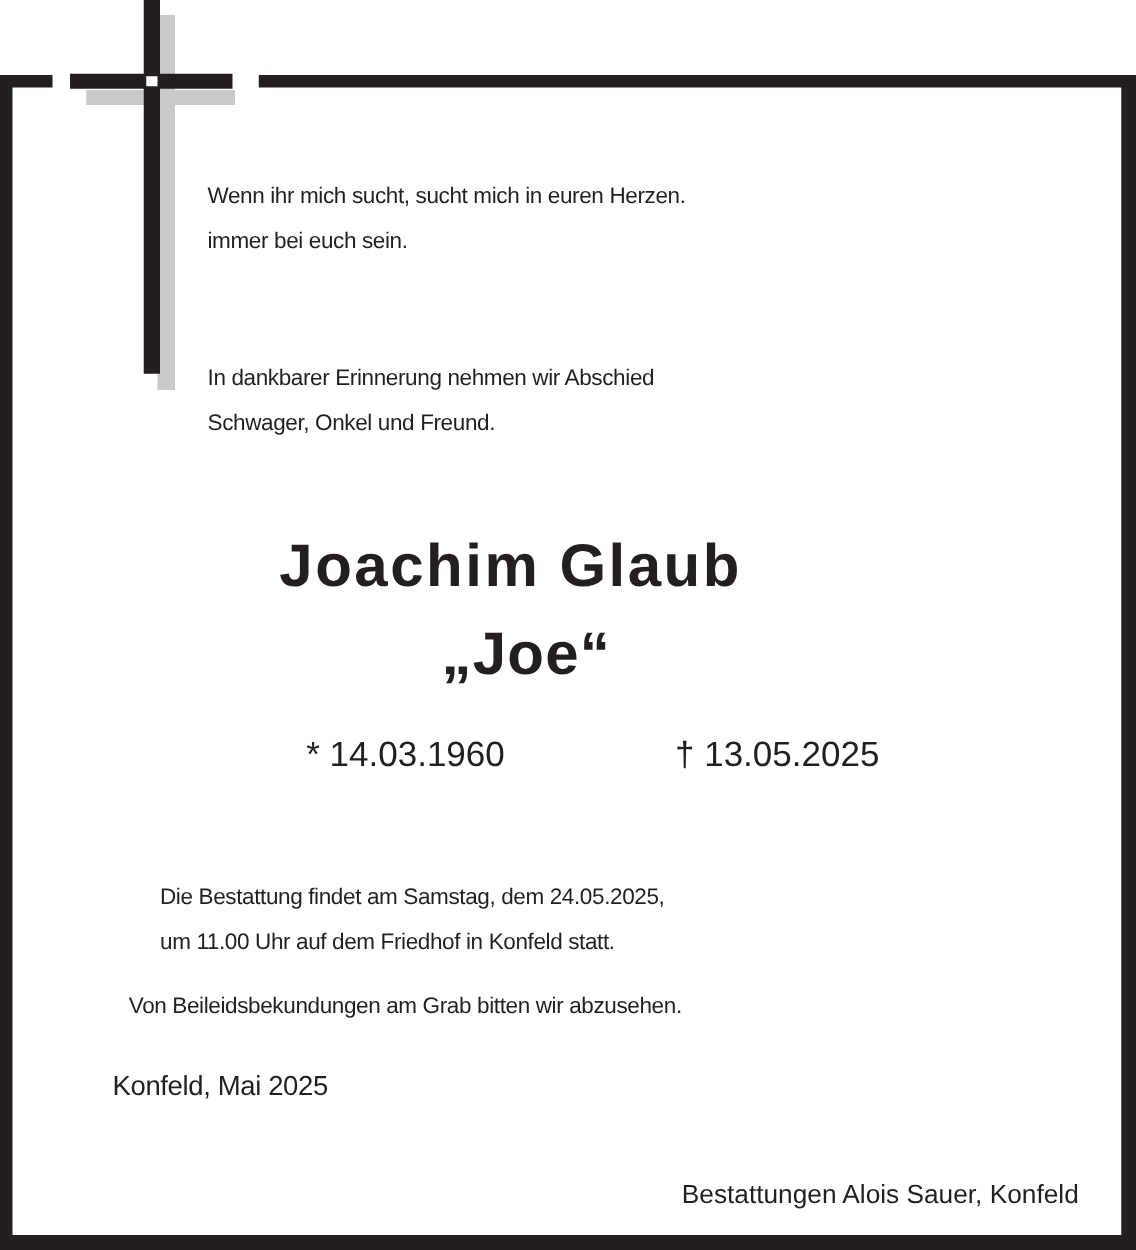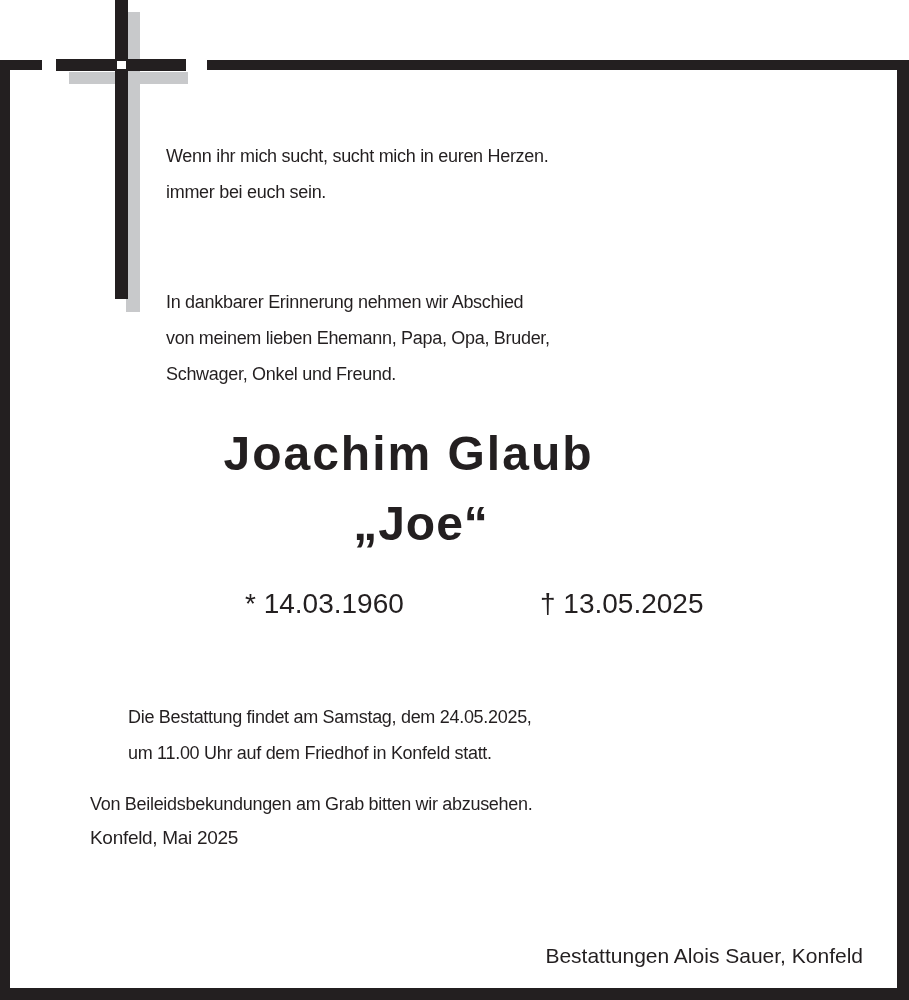--- a/index.html
+++ b/index.html
@@ -18,22 +18,22 @@
   .cross-center { position:absolute; left:117px; top:61px; width:9px; height:8px; background:#ffffff; }
 
   .text { position:absolute; font-size:18px; line-height:36px; white-space:nowrap; letter-spacing:-0.3px; }
   .poem { left:166px; top:138px; }
   .intro { left:166px; top:284px; }
   .name { position:absolute; left:0; width:817px; text-align:center; top:424px; font-size:48px; font-weight:bold; letter-spacing:2px; line-height:60px; }
   .nick { position:absolute; left:0; width:842px; text-align:center; top:494px; font-size:48px; font-weight:bold; letter-spacing:1px; line-height:60px; }
   .birth { position:absolute; left:245px; top:586px; font-size:28px; line-height:36px; }
   .death { position:absolute; left:540px; top:586px; font-size:28px; line-height:36px; }
   .funeral { left:90px; top:699px;margin-left:38px; }
-  .condolence { left:90px; top:786px; }
-  .place-date { left:90px; top:820px; font-size:19px; }
+  .condolence { left:103px; top:786px; }
+  .place-date { left:90px; top:851px; font-size:22px; }
   .undertaker { position:absolute; right:46px; top:942px; font-size:21px; line-height:28px; white-space:nowrap; }
   .line { display:block; }
 </style>
 </head>
 <body>
 
 <div>
   <div class="frame-top-left"></div>
   <div class="frame-top-right"></div>
   <div class="frame-left"></div>
@@ -49,21 +49,20 @@
   <div class="cross-center"></div>
 </div>
 
 <div class="text poem">
   <span class="line">Wenn ihr mich sucht, sucht mich in euren Herzen.</span>
   <span class="line">immer bei euch sein.</span>
 </div>
 
 <div class="text intro">
   <span class="line">In dankbarer Erinnerung nehmen wir Abschied</span>
-  <span class="line">von meinem lieben Ehemann, Papa, Opa, Bruder,</span>
   <span class="line">Schwager, Onkel und Freund.</span>
 </div>
 
 <div class="name">Joachim Glaub</div>
 <div class="nick">„Joe“</div>
 
 <div class="birth">* 14.03.1960</div>
 <div class="death">† 13.05.2025</div>
 
 <div class="text funeral">

